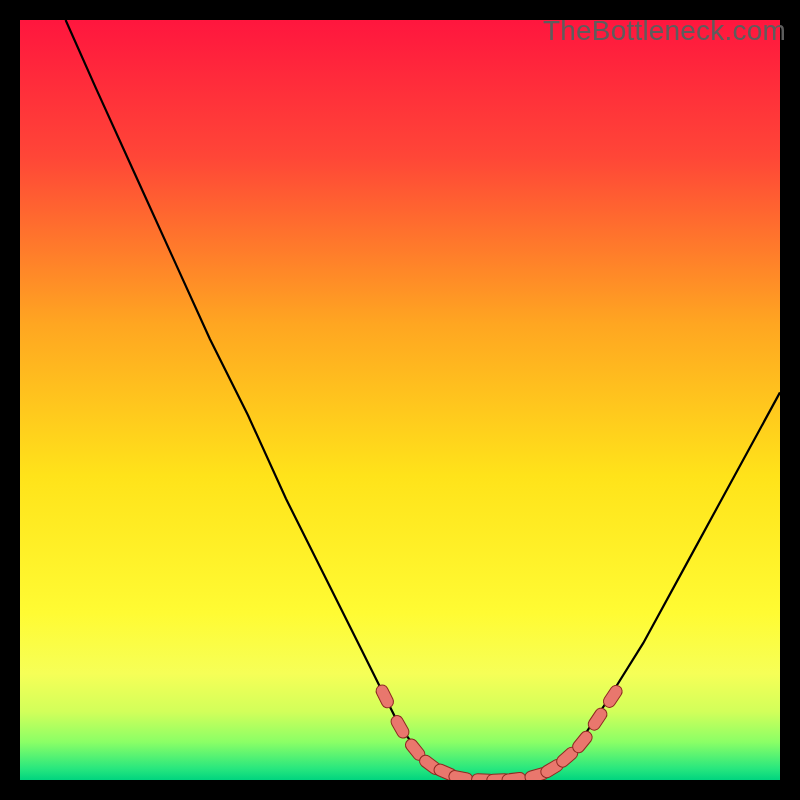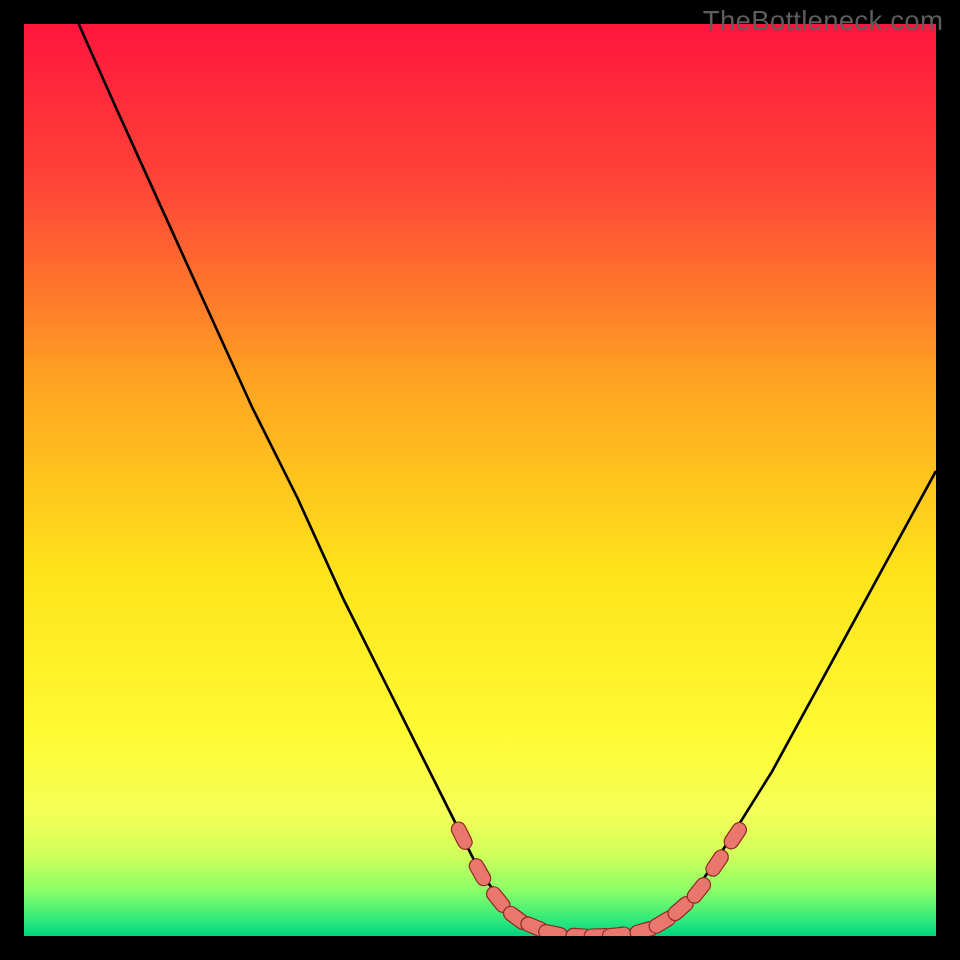--- a/index.html
+++ b/index.html
@@ -25,23 +25,23 @@
     height: 760px;
     overflow: hidden;
   }
   .plot-area svg {
     display: block;
     width: 760px;
     height: 760px;
   }
   .watermark {
     position: absolute;
-    top: 4px;
+    top: 15px;
     right: 14px;
-    font-size: 23px;
+    font-size: 28px;
     font-weight: 500;
     color: #5d5d5d;
     letter-spacing: 0.2px;
     user-select: none;
   }
 </style>
 </head>
 <body>
 
 <div class="frame">

